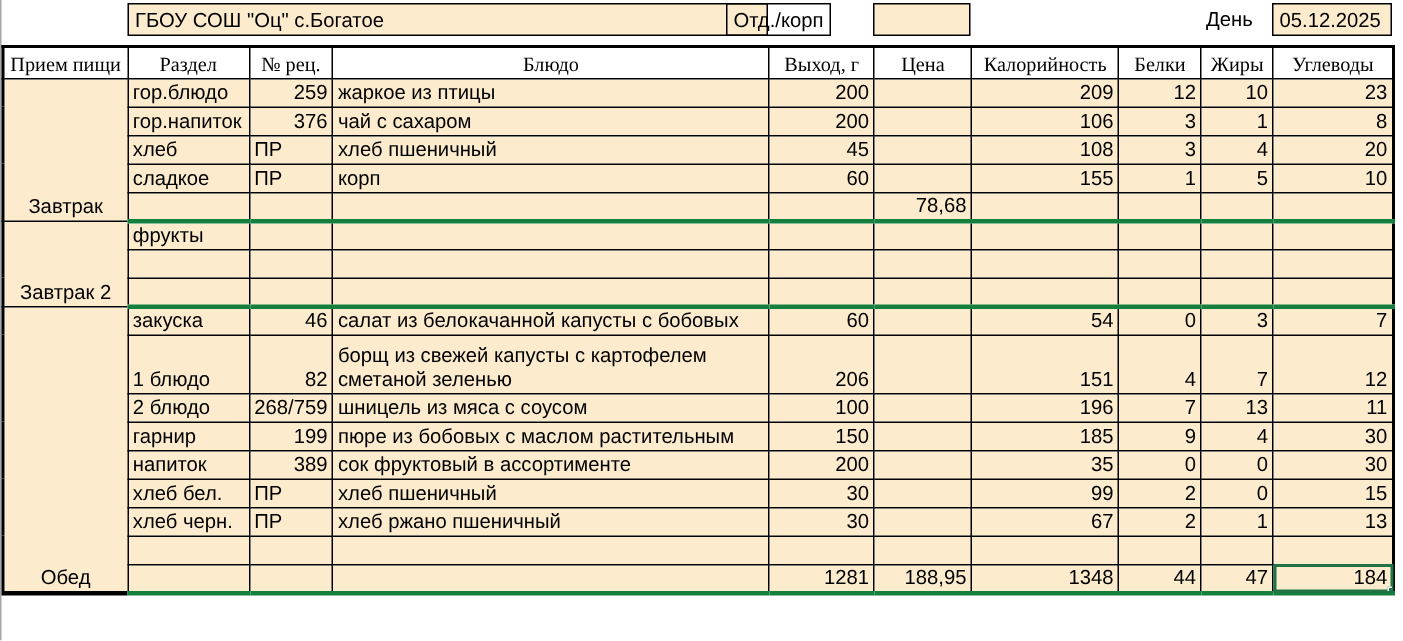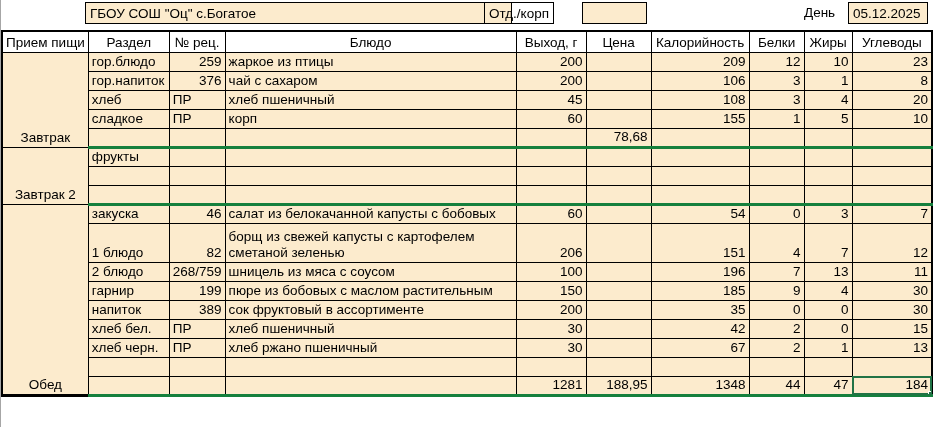--- a/index.html
+++ b/index.html
@@ -37,21 +37,21 @@
     border:1px solid #000;
     padding:0 3px 1px 3px;
     vertical-align:bottom;
     white-space:nowrap;
     overflow:hidden;
     font-weight:normal;
     height:19px;
     line-height:16px;
     background:var(--fill);
   }
-  table.sheet thead th { text-align:center; height:21px; background:#fff; }
+  table.sheet thead th { text-align:center; height:21px; background:#fff;font-family:Liberation Serif, serif; }
   tr.tall th, tr.tall td { height:39px; }
   tr.thick th, tr.thick td { border-bottom:3px solid #15803d; }
   td.meal {
     background:#fff; vertical-align:top; text-align:center;
     border-bottom:3px solid #000;
   }
   td.white { background:#fff; }
   td.num { text-align:right; }
   td.sel {
     outline:2px solid var(--sel); outline-offset:-2px;
@@ -271,21 +271,21 @@
           <td class="num">30</td>
         </tr>
         <tr>
           <td class="white">хлеб бел.</td>
           <td>ПР</td>
           <td>
             <div class="dish-line">хлеб пшеничный</div>
           </td>
           <td class="num">30</td>
           <td class="num"></td>
-          <td class="num">42</td>
+          <td class="num">99</td>
           <td class="num">2</td>
           <td class="num">0</td>
           <td class="num">15</td>
         </tr>
         <tr>
           <td class="white">хлеб черн.</td>
           <td>ПР</td>
           <td>
             <div class="dish-line">хлеб ржано пшеничный</div>
           </td>

